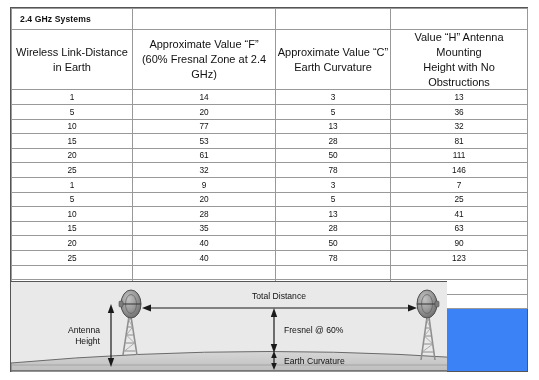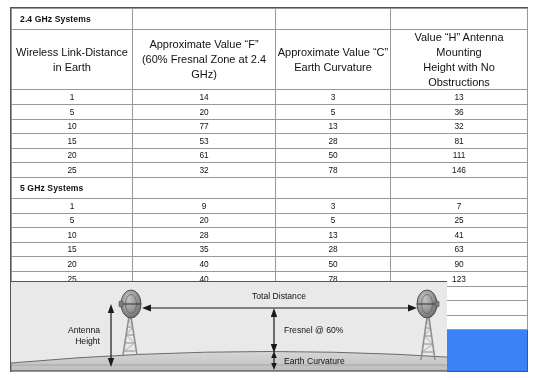--- a/index.html
+++ b/index.html
@@ -157,26 +157,20 @@
           <td>50</td>
           <td>111</td>
         </tr>
         <tr class="data-row">
           <td>25</td>
           <td>32</td>
           <td>78</td>
           <td>146</td>
         </tr>
 
-        <tr class="section-row">
-          <td class="title-cell">5 GHz Systems</td>
-          <td></td>
-          <td></td>
-          <td></td>
-        </tr>
 
         <tr class="data-row">
           <td>1</td>
           <td>9</td>
           <td>3</td>
           <td>7</td>
         </tr>
         <tr class="data-row">
           <td>5</td>
           <td>20</td>

